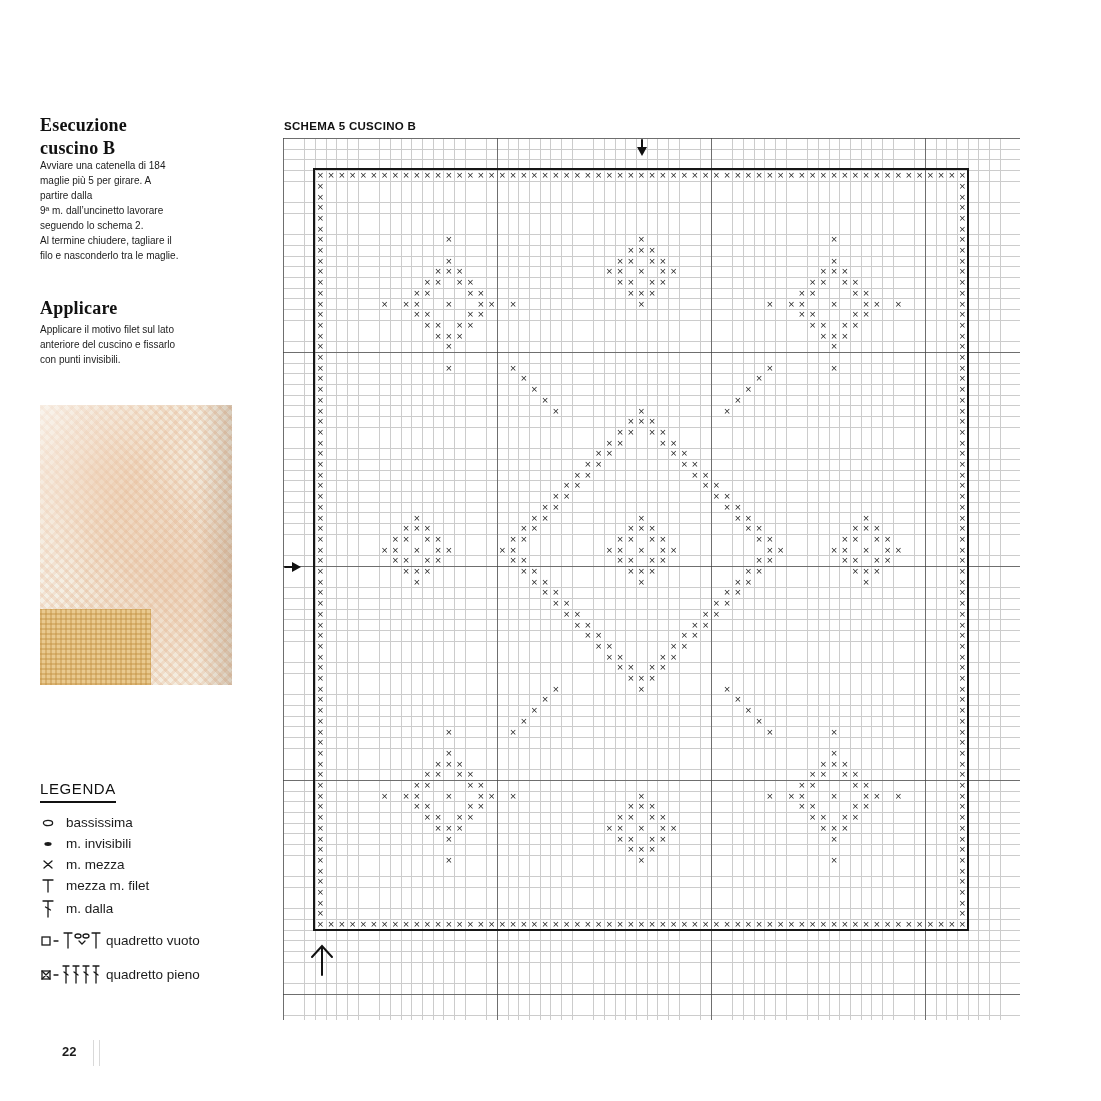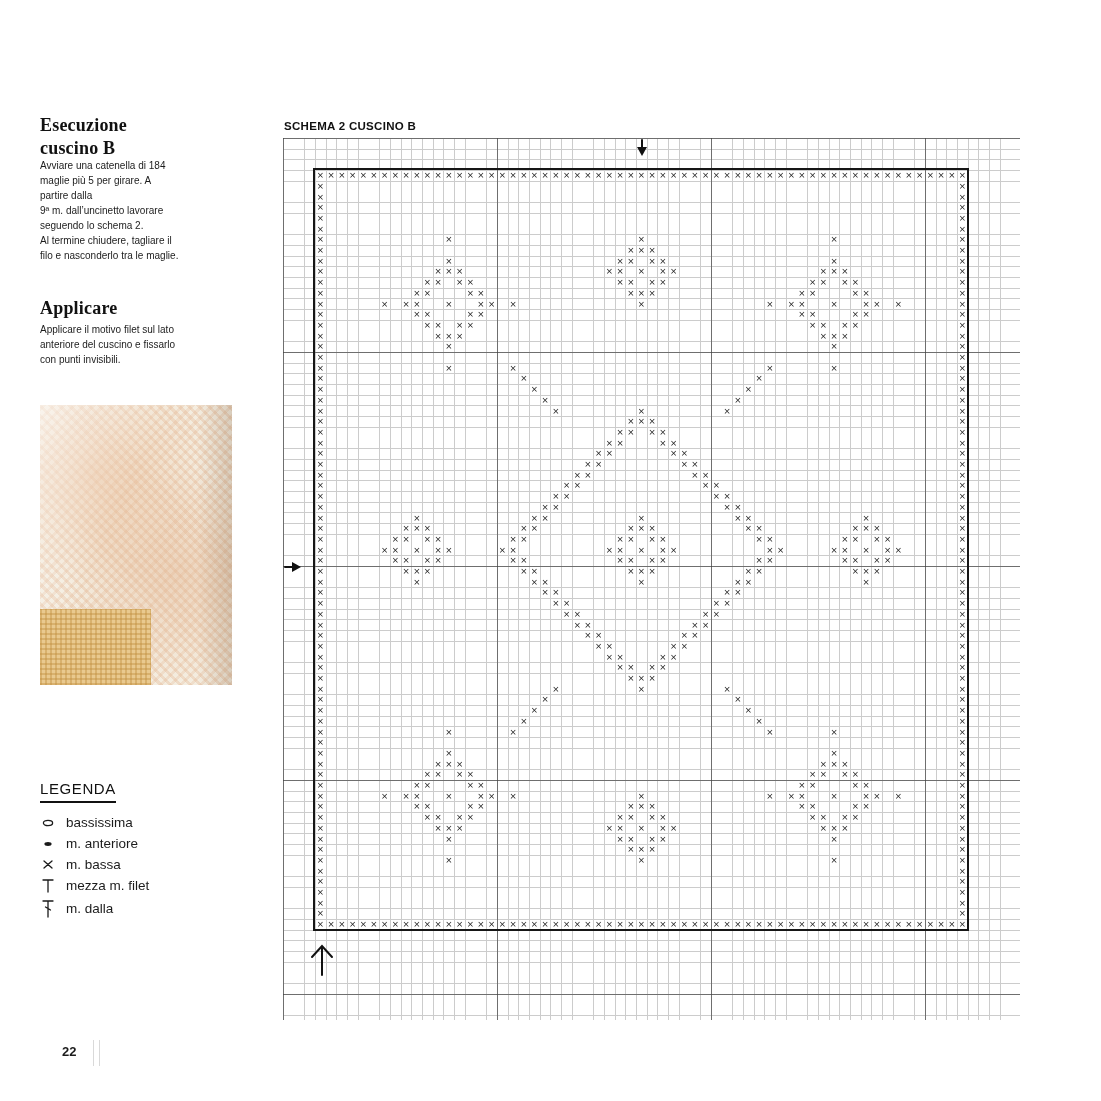--- a/index.html
+++ b/index.html
@@ -115,57 +115,85 @@
     </span>
     <span class="legend-label">bassissima</span>
   </div>
 
   <div class="legend-row">
     <span class="sym">
       <svg width="16" height="10">
           <ellipse cx="8" cy="5" rx="3.6" ry="1.9" fill="#1a1a1a" stroke="none"></ellipse>
         </svg>
     </span>
-    <span class="legend-label">m. anteriore</span>
+    <span class="legend-label">m. invisibili</span>
   </div>
 
   <div class="legend-row">
     <span class="sym">
       <svg width="16" height="11">
           <path d="M4 2 L12 9 M12 2 L4 9"></path>
         </svg>
     </span>
-    <span class="legend-label">m. bassa</span>
+    <span class="legend-label">m. mezza</span>
   </div>
 
   <div class="legend-row">
     <span class="sym">
       <svg width="16" height="15">
           <path d="M3 2 H13 M8 2 V14"></path>
         </svg>
     </span>
     <span class="legend-label">mezza m. filet</span>
   </div>
 
   <div class="legend-row">
     <span class="sym">
       <svg width="16" height="19">
           <path d="M3 2 H13 M8 2 V18 M5.5 8 L10.5 11"></path>
         </svg>
     </span>
     <span class="legend-label">m. dalla</span>
   </div>
 
-
+  <div class="legend-row wide">
+    <span class="sym">
+      <svg width="66" height="24">
+        <rect x="2" y="9" width="8" height="8"></rect>
+        <path d="M14 13 H18"></path>
+        <path d="M24 5 H32 M28 5 V20"></path>
+        <ellipse cx="38" cy="8" rx="3" ry="2"></ellipse>
+        <ellipse cx="46" cy="8" rx="3" ry="2"></ellipse>
+        <path d="M39 13 l3 3 l3 -3"></path>
+        <path d="M52 5 H60 M56 5 V20"></path>
+      </svg>
+    </span>
+    <span class="legend-label">quadretto vuoto</span>
+  </div>
+
+  <div class="legend-row wide">
+    <span class="sym">
+      <svg width="66" height="24">
+        <rect x="2" y="9" width="8" height="8"></rect>
+        <path d="M2 9 L10 17 M10 9 L2 17"></path>
+        <path d="M14 13 H18"></path>
+        <path d="M23 4 H29 M26 4 V21 M24 10 L28 13"></path>
+        <path d="M33 4 H39 M36 4 V21 M34 10 L38 13"></path>
+        <path d="M43 4 H49 M46 4 V21 M44 10 L48 13"></path>
+        <path d="M53 4 H59 M56 4 V21 M54 10 L58 13"></path>
+      </svg>
+    </span>
+    <span class="legend-label">quadretto pieno</span>
+  </div>
 </div>
 
 <div id="page-number">22</div>
 <div id="fold-mark"></div>
 
-<div id="schema-label">SCHEMA 2 CUSCINO B</div>
+<div id="schema-label">SCHEMA 5 CUSCINO B</div>
 
 <div id="chart">
   <div id="chart-cells" style="width: 652.7px; height: 759.7px;">
       <span class="xc" style="left: 0px; top: 0px;">×</span>
       <span class="xc" style="left: 10.7px; top: 0px;">×</span>
       <span class="xc" style="left: 21.4px; top: 0px;">×</span>
       <span class="xc" style="left: 32.1px; top: 0px;">×</span>
       <span class="xc" style="left: 42.8px; top: 0px;">×</span>
       <span class="xc" style="left: 53.5px; top: 0px;">×</span>
       <span class="xc" style="left: 64.2px; top: 0px;">×</span>

